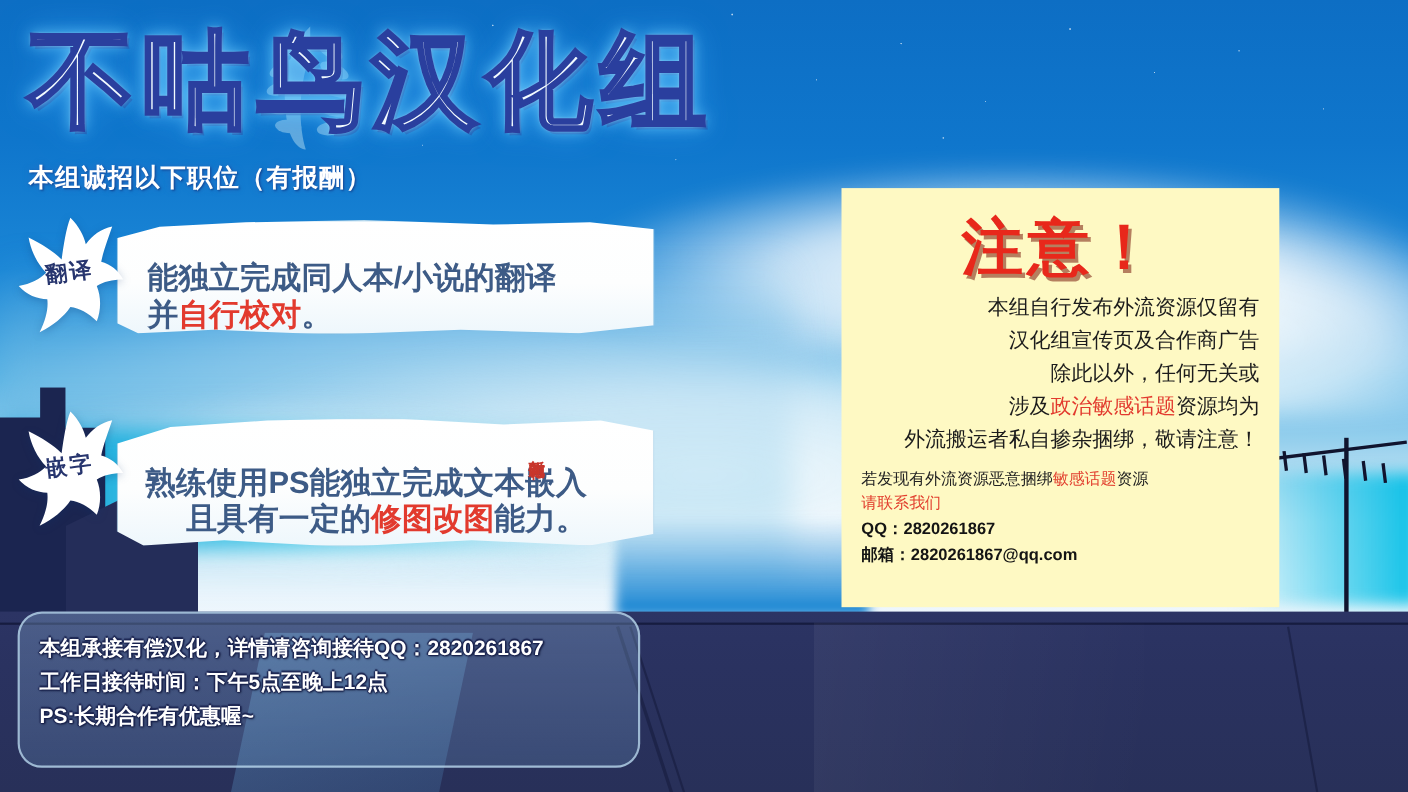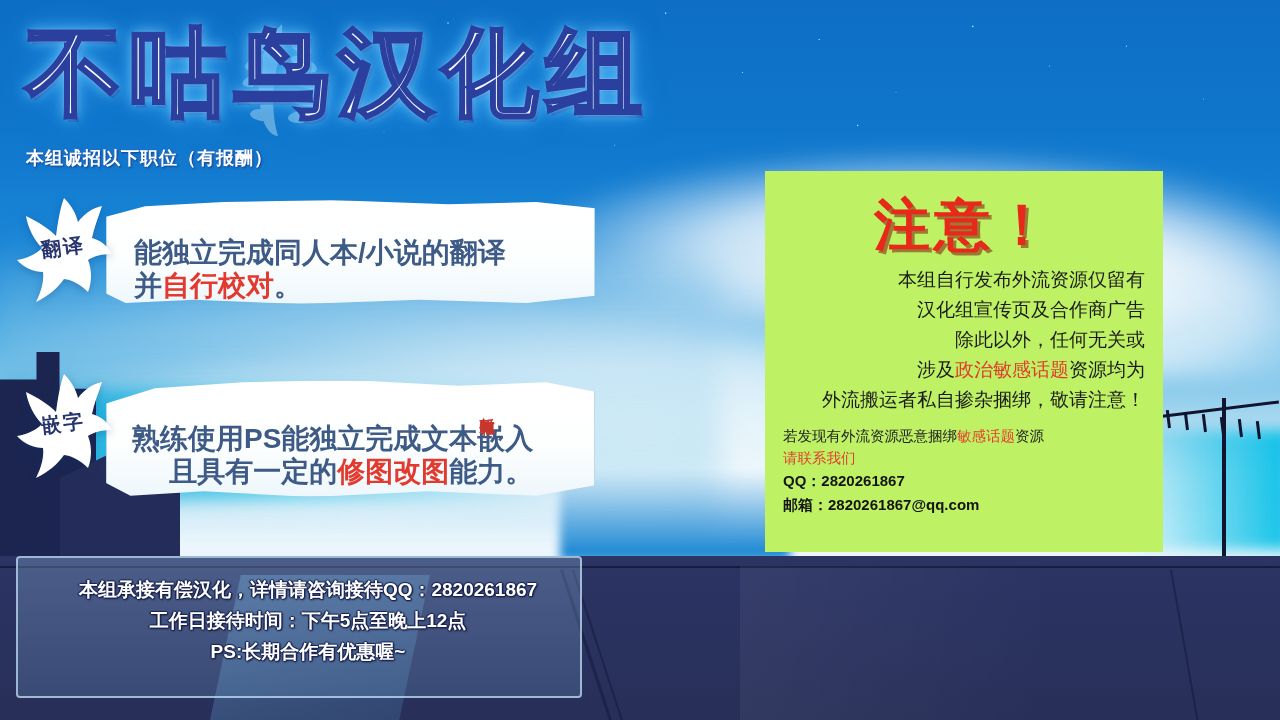--- a/index.html
+++ b/index.html
@@ -128,21 +128,21 @@
     -webkit-text-stroke:3px #2a3f9e;
     text-shadow:
       0 0 3px #ffffff,
       0 0 14px rgba(120,215,255,.95),
       0 0 30px rgba(60,170,255,.8),
       3px 4px 0 rgba(30,55,150,.55);
     white-space:nowrap;
   }
   .subtitle{
     position:absolute;left:26px;top:146px;
-    font-size:18px;font-weight:700;letter-spacing:1px;color:#ffffff;
+    font-size:23px;font-weight:700;letter-spacing:1px;color:#ffffff;
     text-shadow:0 0 6px rgba(40,110,200,.9),1px 1px 2px rgba(10,40,110,.85);
     white-space:nowrap;
   }
 
   
   .ribbon{position:absolute;}
   .ribbon .sheet{
     position:absolute;left:0;top:0;width:100%;height:100%;
     background:linear-gradient(180deg,#ffffff 0%,#fdfefe 55%,#eef7fc 100%);
     border:1px solid #b9d9ec;
@@ -178,43 +178,42 @@
   .dove-label{
     position:absolute;left:12px;top:38px;width:74px;text-align:center;
     font-family:"DejaVu Serif","Liberation Serif",serif;
     font-size:20px;font-weight:700;letter-spacing:2px;color:#27356e;
     transform:rotate(-7deg);
   }
 
   
   #notice{
     position:absolute;left:765px;top:171px;width:398px;height:381px;
-    background:#bef264;
+    background:#fef9c3;
   }
   .notice-title{
     margin:22px 0 4px 0;text-align:center;
     font-size:56px;font-weight:700;letter-spacing:4px;line-height:64px;
     color:#e8281b;
     text-shadow:3px 3px 0 rgba(120,28,12,.55);
   }
   .notice-main{margin:8px 18px 0 18px;}
   .nm-line{
     font-size:19px;line-height:30px;color:#1c1c1c;white-space:nowrap;font-weight:500;text-align:right;
   }
   .notice-sub{margin:10px 18px 0 18px;}
   .ns-line{font-size:14.5px;line-height:22px;color:#222;white-space:nowrap;}
   .ns-red{color:#e2402f;font-weight:400;}
   .ns-contact{font-size:15px;line-height:24px;color:#141414;white-space:nowrap;font-weight:bold;}
 
   
   #bottombox{
     position:absolute;left:16px;top:556px;width:562px;height:138px;
-    border:2px solid rgba(190,220,240,.75);border-radius:4px;
+    border:2px solid rgba(190,220,240,.75);border-radius:22px;
     background:linear-gradient(180deg,rgba(150,190,225,.30),rgba(120,170,215,.22));
-    text-align:center;
   }
   .bb-inner{padding:16px 0 0 18px;}
   .bb-line{
     font-size:19px;line-height:31px;font-weight:700;color:#ffffff;white-space:nowrap;
     text-shadow:
       -1.3px 0 1px #1b2450, 1.3px 0 1px #1b2450,
       0 -1.3px 1px #1b2450, 0 1.3px 1px #1b2450,
       1px 1px 2px rgba(10,16,40,.9);
   }
 </style>

